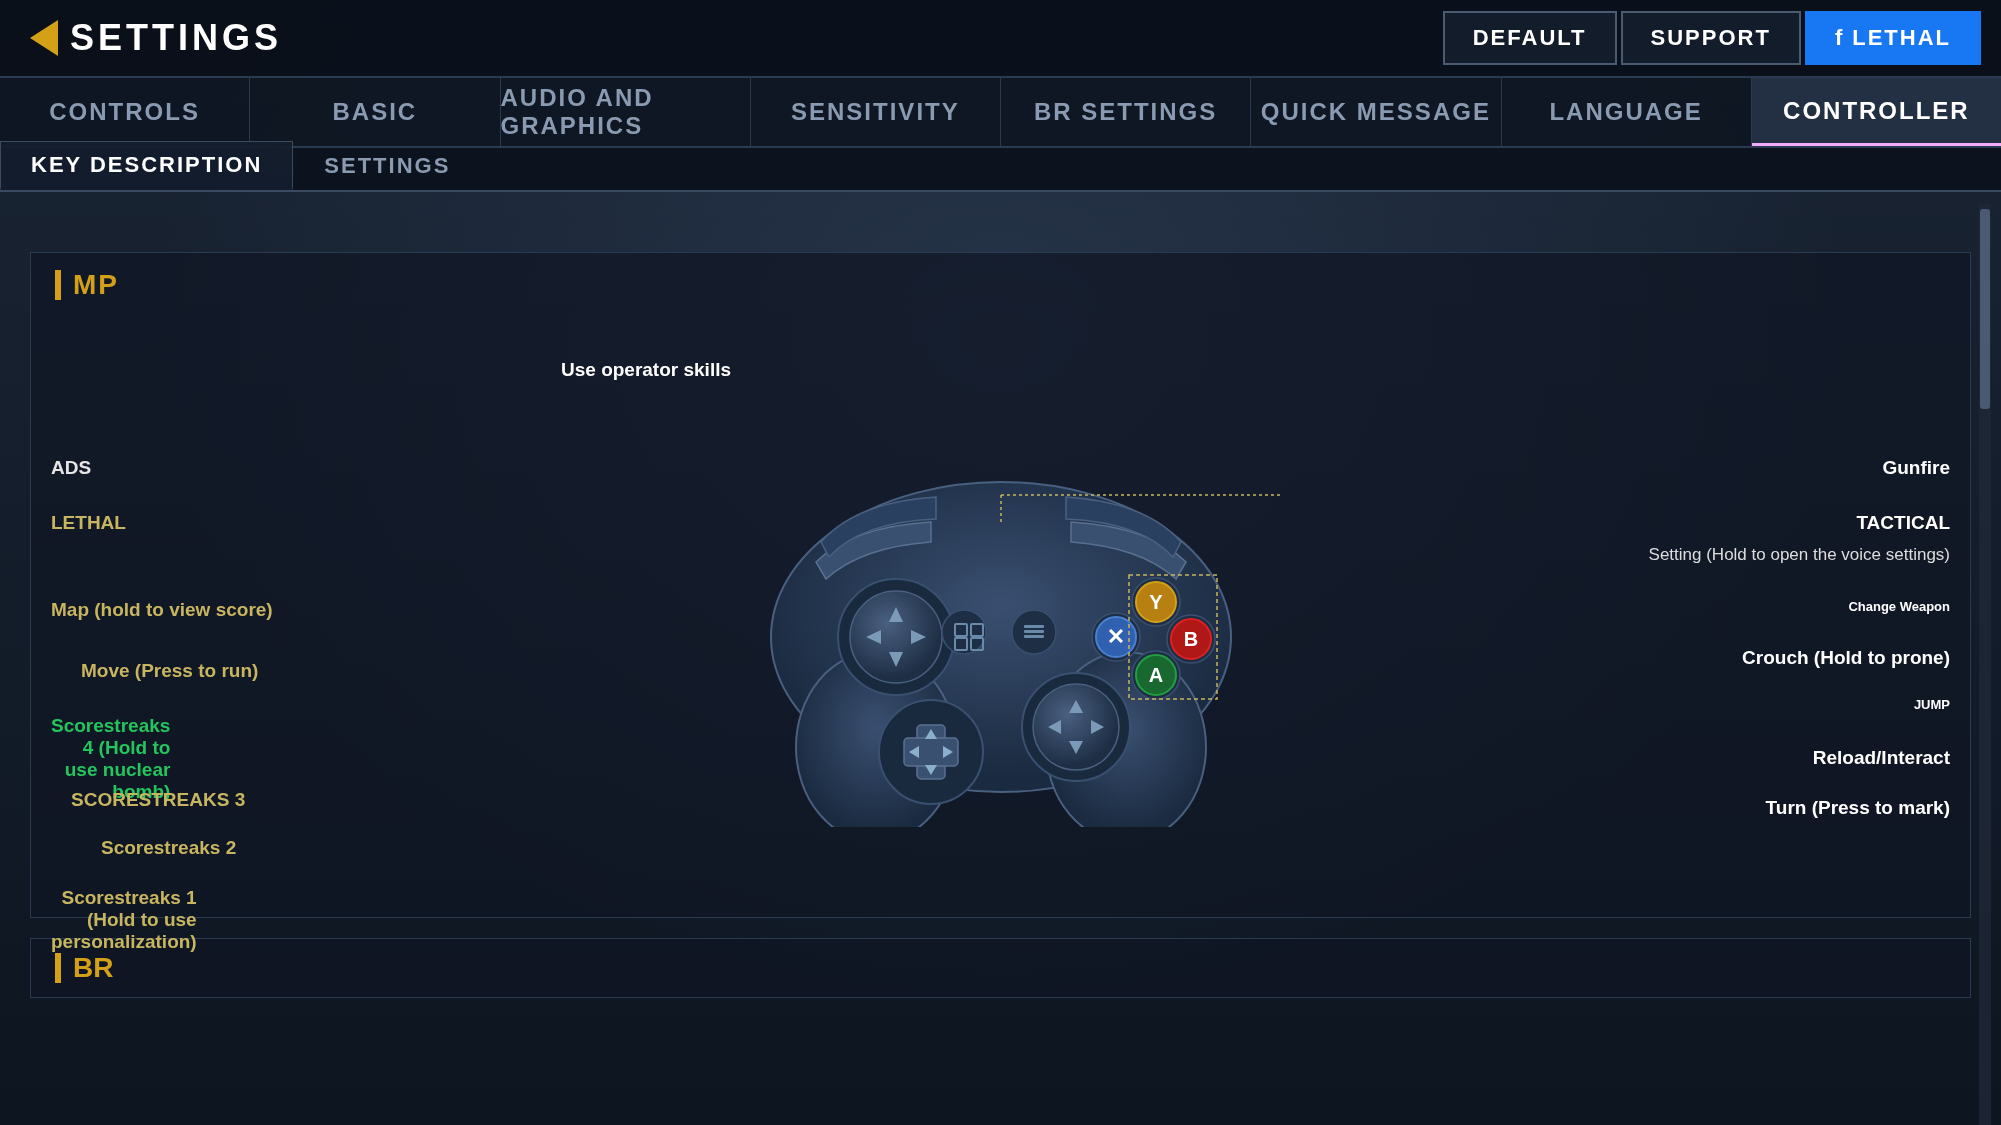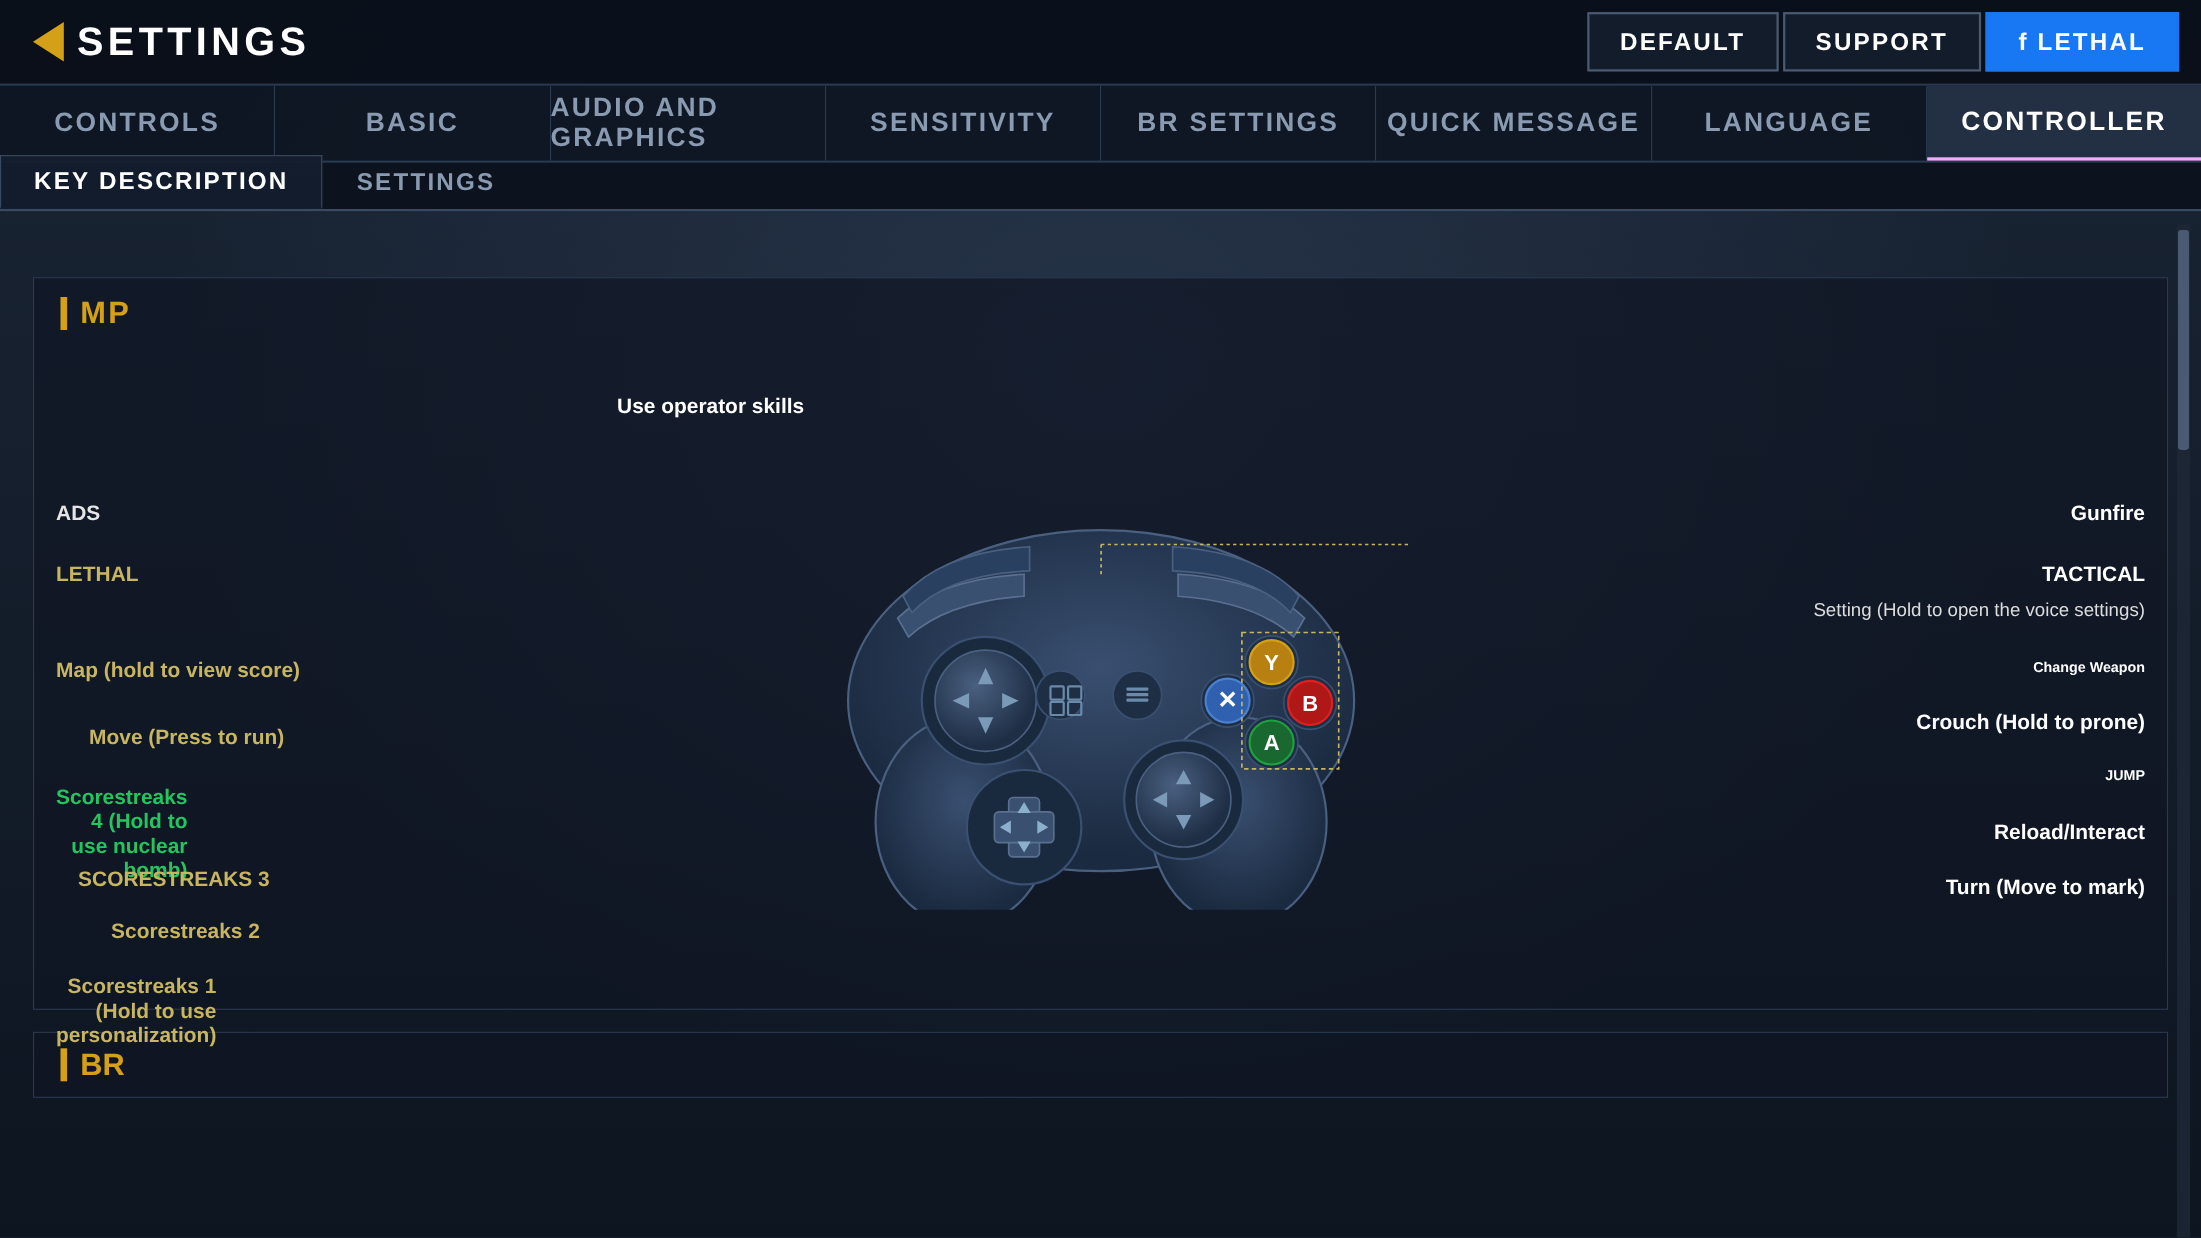--- a/index.html
+++ b/index.html
@@ -476,21 +476,21 @@
 
         <div style="position:absolute; right:0px; top:300px; color:#fff; font-size:13px; font-weight:600; white-space:nowrap;">
           <span>JUMP</span>
         </div>
 
         <div style="position:absolute; right:0px; top:350px; color:#fff; font-size:19px; font-weight:600; white-space:nowrap;">
           <span>Reload/Interact</span>
         </div>
 
         <div style="position:absolute; right:0px; top:400px; color:#fff; font-size:19px; font-weight:600; white-space:nowrap;">
-          <span>Turn (Move to mark)</span>
+          <span>Turn (Press to mark)</span>
         </div>
       </div>
 
     </div>
   </div>
 
   <div class="section-bottom">
     <div class="section-bottom-title">
       <span>BR</span>
     </div>

